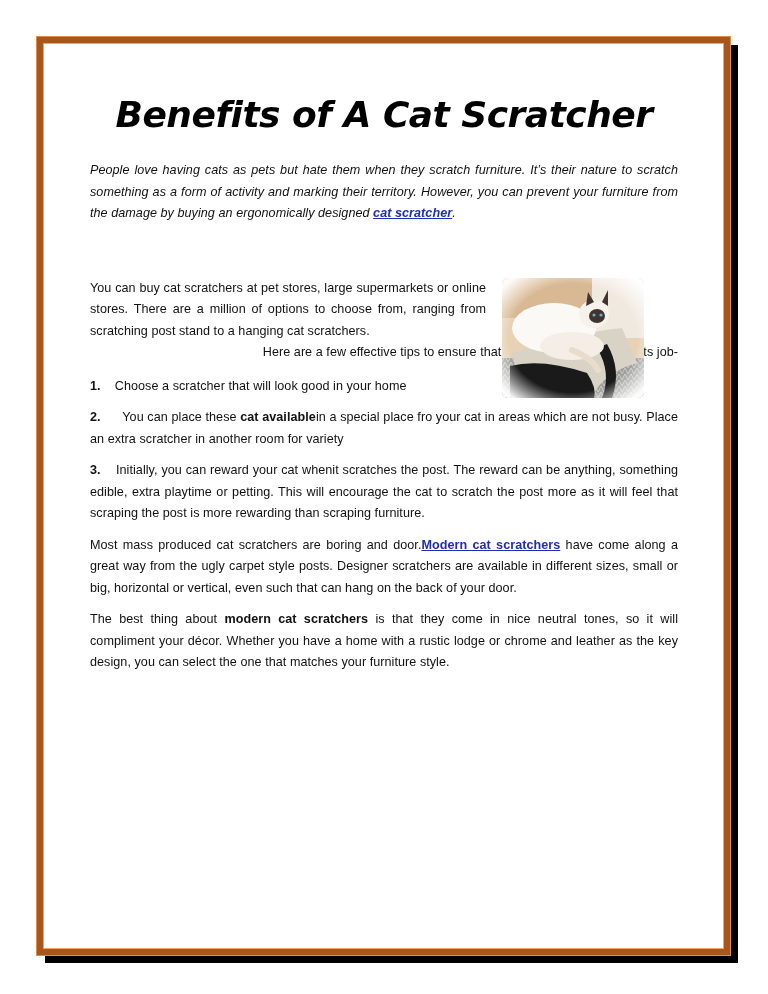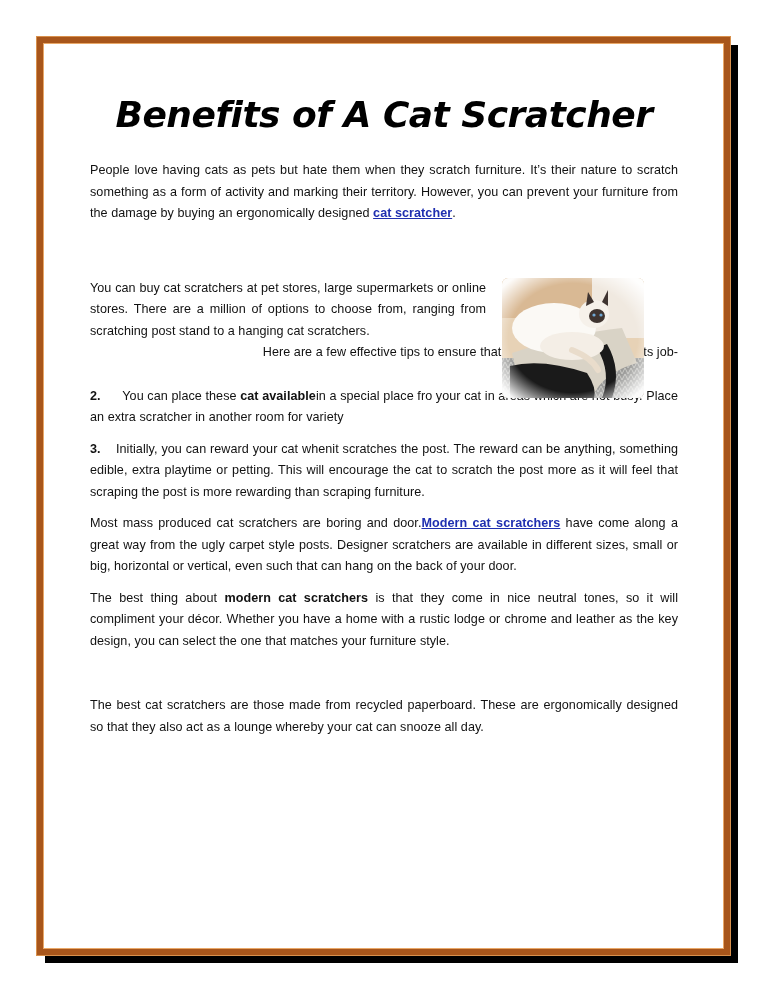--- a/index.html
+++ b/index.html
@@ -10,21 +10,21 @@
       background:#fff;
       border:6px solid #A8561B;
       box-shadow: inset 0 0 0 1px #E9A868, 0 0 0 1px #D8904C;
     }
     .content { position:absolute; left:90px; top:92px; width:588px; color:#111; }
     .title {
       text-align:center; font-family:"DejaVu Sans", sans-serif; font-weight:bold; font-style:italic;
       font-size:36px; letter-spacing:-0.5px; margin:0 0 22px 0; line-height:46px; color:#000000;
     }
     p { margin:0; font-size:12.6px; line-height:21.5px; text-align:justify; letter-spacing:0.05px; }
-    .p1 { margin-bottom:0; }
+    .p1 { margin-bottom:0;font-style:italic; }
     .gap-big { height:43px; }
     .gap { height:10px; }
     .gap-med { height:12px; }
     a.link { color:#1F2FB0; font-weight:bold; text-decoration:underline; }
     .float-wrap { position:relative; }
     .narrow { width:396px; }
     .cat-img {
       position:absolute; left:412px; top:10px; width:142px; height:120px;
       border-radius:6px; overflow:hidden;
       box-shadow:0 0 6px 3px rgba(255,255,255,0.9) inset;
@@ -80,33 +80,33 @@
       </svg>
     </div>
 
     <div class="gap"></div>
     <p class="narrow">You can buy cat scratchers at pet stores, large supermarkets or online stores. There are a million of options to choose from, ranging from scratching post stand to a hanging cat scratchers.</p>
   </div>
   <p class="single">Here are a few effective tips to ensure that your cat scratcher does its job-</p>
 
   <div class="gap-med"></div>
 
+  <p><span class="num">1.</span>&nbsp;&nbsp;&nbsp; <span>Choose a scratcher that will look good in your home</span></p>
 
   <div class="gap"></div>
 
   <p><span class="num">2.</span>&nbsp;&nbsp;&nbsp;&nbsp;&nbsp; <span>You can place these </span><b>cat available</b><span>in a special place fro your cat in areas which are not busy. Place an extra scratcher in another room for variety</span></p>
 
   <div class="gap"></div>
 
   <p><span class="num">3.</span>&nbsp;&nbsp;&nbsp; <span>Initially, you can reward your cat whenit scratches the post. The reward can be anything, something edible, extra playtime or petting. This will encourage the cat to scratch the post more as it will feel that scraping the post is more rewarding than scraping furniture.</span></p>
 
   <div class="gap"></div>
 
   <p><span>Most mass produced cat scratchers are boring and door.</span><a class="link" href="#">Modern cat scratchers</a><span> have come along a great way from the ugly carpet style posts. Designer scratchers are available in different sizes, small or big, horizontal or vertical, even such that can hang on the back of your door.</span></p>
 
   <div class="gap"></div>
 
   <p><span>The best thing about </span><b>modern cat scratchers</b><span> is that they come in nice neutral tones, so it will compliment your décor. Whether you have a home with a rustic lodge or chrome and leather as the key design, you can select the one that matches your furniture style.</span></p>
 
   <div class="gap-big"></div>
 
-  <p>The best cat scratchers are those made from recycled paperboard. These are ergonomically designed so that they also act as a lounge whereby your cat can snooze all day.</p>
 </div>
 
 </body></html>

